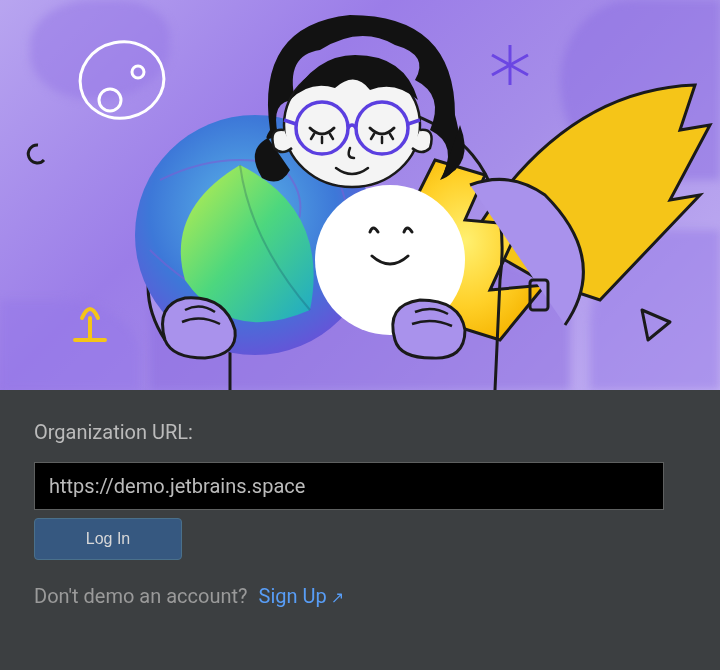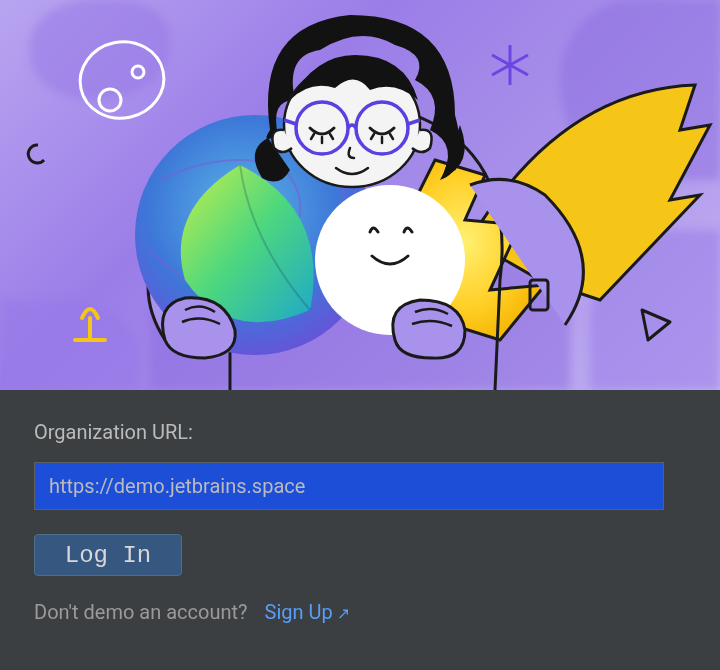--- a/index.html
+++ b/index.html
@@ -83,52 +83,52 @@
       color: #bbbbbb;
     }
     .label {
       font-size: 20px;
       color: #bbbbbb;
       margin-bottom: 18px;
     }
     .url-input {
       width: 630px;
       height: 48px;
-      background: #1d4ed8;
+      background: #000000;
       border: 1px solid #5e6060;
       color: #bbbbbb;
       font-size: 20px;
       padding: 0 14px;
       outline: none;
       font-family: inherit;
     }
     .url-input::placeholder {
       color: #999999;
     }
     .login-btn {
-      margin-top: 24px;
+      margin-top: 8px;
       width: 148px;
       height: 42px;
       background: #365880;
       border: 1px solid #4a708b;
       border-radius: 4px;
       color: #d8d8d8;
-      font-size: 24px;
+      font-size: 16px;
       cursor: pointer;
-      font-family: Liberation Mono, monospace;
+      font-family: Liberation Sans, sans-serif;
     }
     .signup-row {
       margin-top: 24px;
       font-size: 20px;
       color: #9a9a9a;
     }
     .signup-link {
       color: #589df6;
       cursor: pointer;
-      margin-left: 12px;
+      margin-left: 6px;
     }
     .ext-icon {
       color: #589df6;
       font-size: 16px;
       margin-left: 4px;
     }
   </style>
 </head>
 <body>
 

